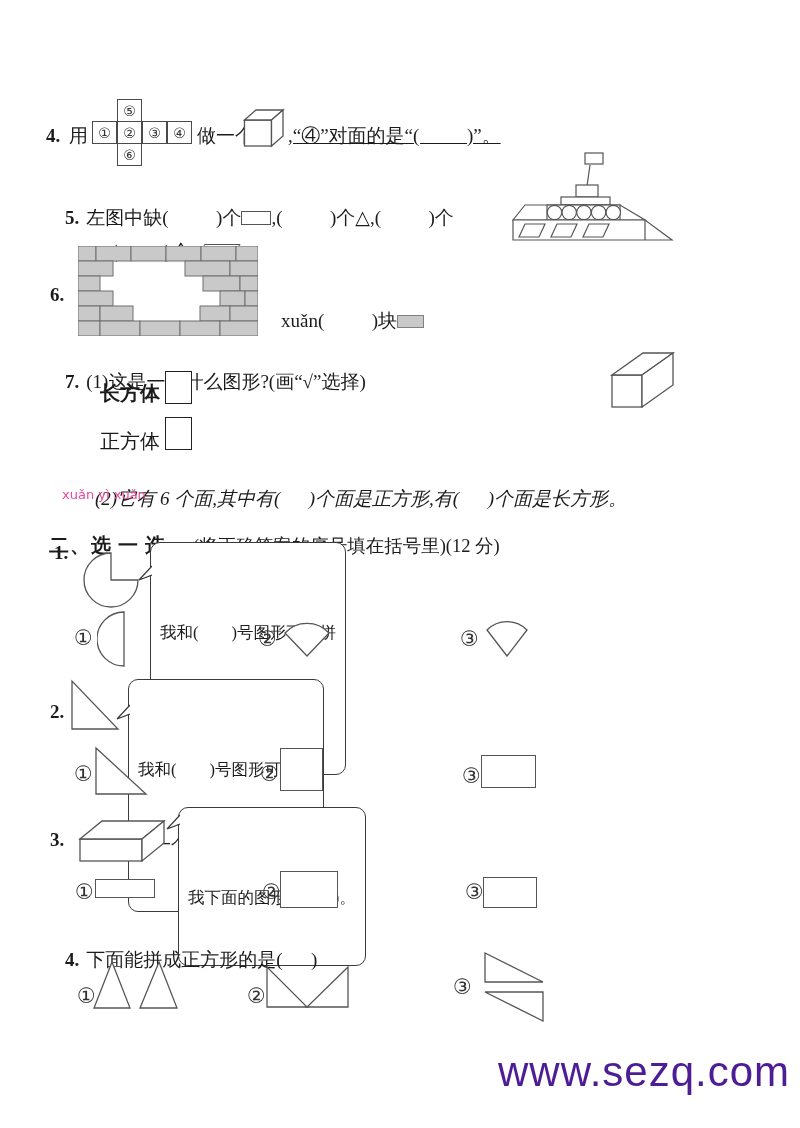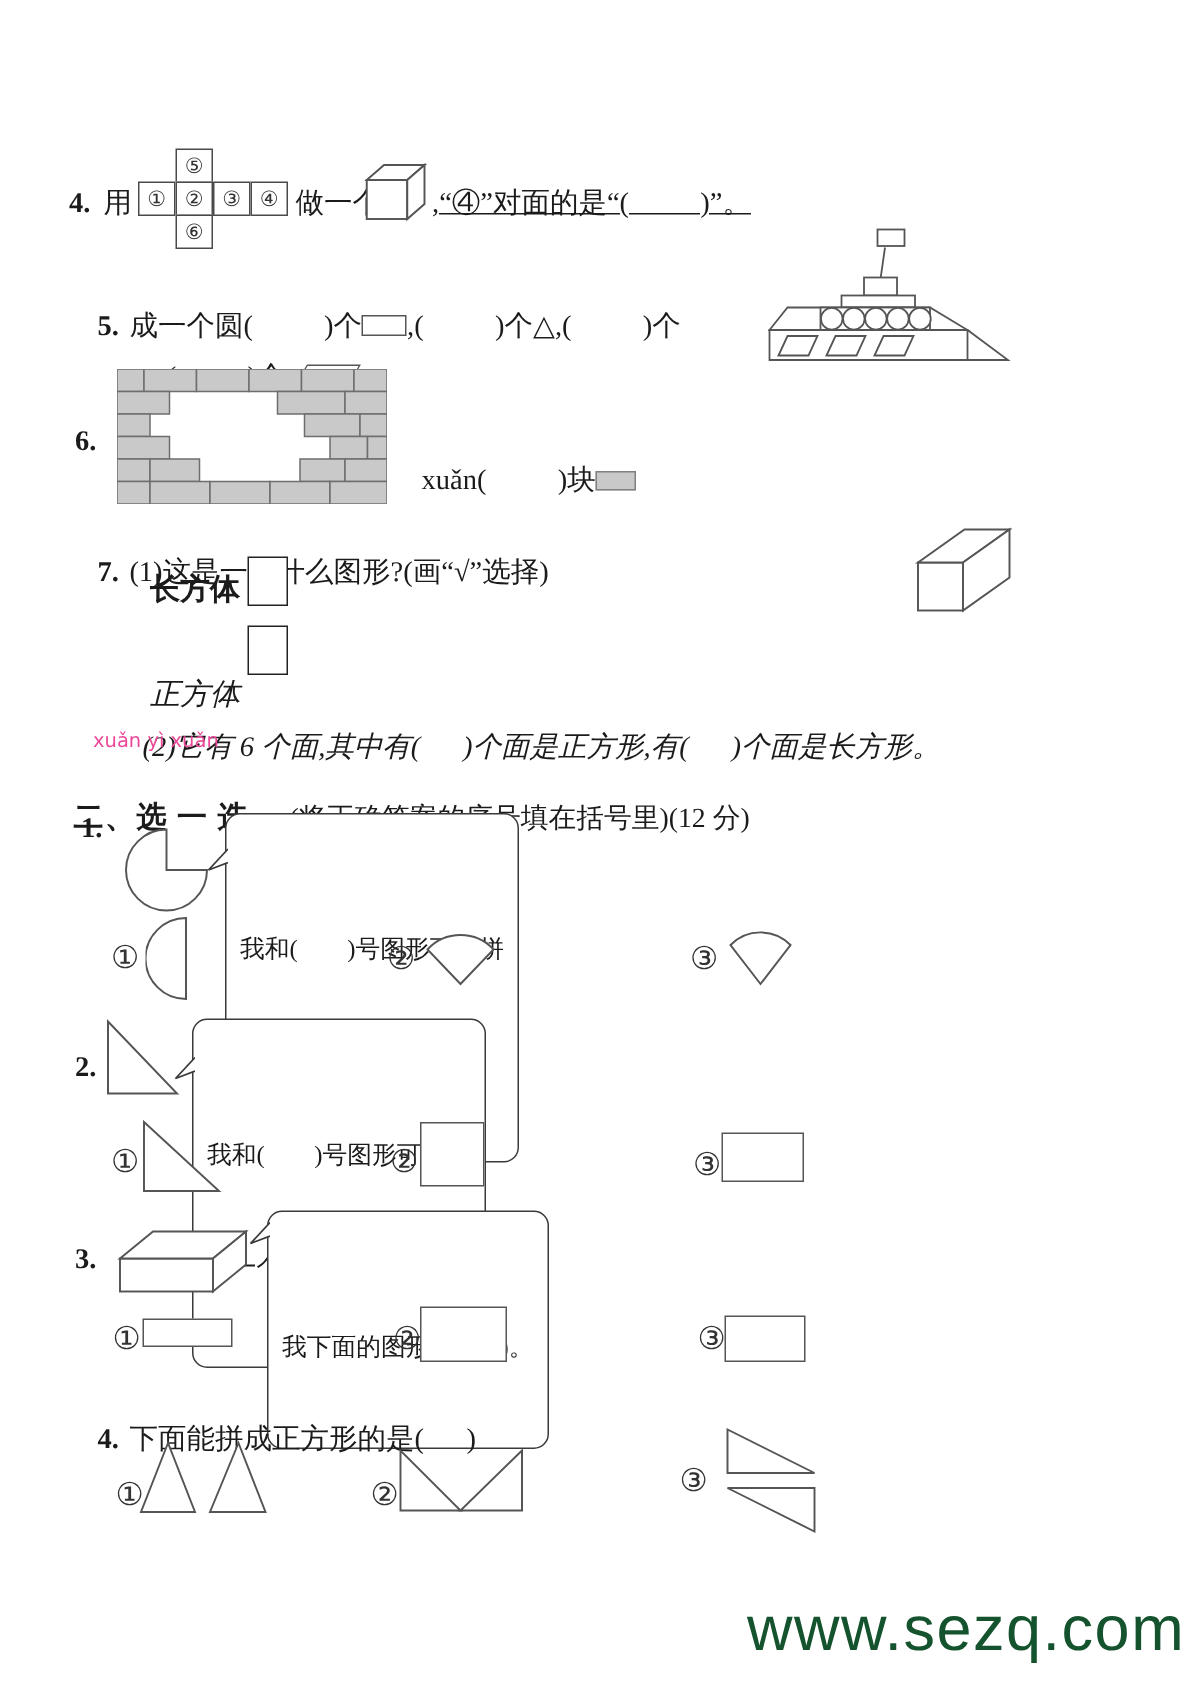--- a/index.html
+++ b/index.html
@@ -16,21 +16,21 @@
   .bubble{position:absolute;border:1.4px solid #3a3a3a;border-radius:10px;padding:4px 9px;
           font-size:16.5px;line-height:1.5;white-space:pre;background:#fff;}
   .tail{position:absolute;left:-13px;width:14px;height:16px;}
   .opt{position:absolute;font:21px "DejaVu Sans",sans-serif;color:#333;}
   .rect-icon{display:inline-block;width:30px;height:14px;border:1.4px solid #555;vertical-align:-1px;box-sizing:border-box;}
   .para-icon{display:inline-block;width:36px;height:16px;border:1.4px solid #555;transform:skewX(-30deg);
              margin:0 10px;vertical-align:-2px;box-sizing:border-box;}
   .brick-icon{display:inline-block;width:27px;height:13px;background:#c9c9c9;border:1.4px solid #808080;
               vertical-align:-1px;box-sizing:border-box;}
   .shape-rect{position:absolute;border:1.4px solid #555;box-sizing:border-box;background:#fff;}
-  .wm{position:absolute;font:42px "Liberation Sans","DejaVu Sans",sans-serif;color:#14532d;letter-spacing:1px;margin-top:14px;}
+  .wm{position:absolute;font:42px "Liberation Sans","DejaVu Sans",sans-serif;color:#4c1d95;letter-spacing:1px;}
   .pinyin{position:absolute;font:13px "DejaVu Sans",sans-serif;color:#ec4899;}
   .hl{font-weight:bold;font-size:20px;letter-spacing:1px;}
   svg{display:block;}
 </style>
 </head>
 <body>
 
 <div id="page">
 
   <span class="abs t num" style="left:46px;top:124px;">4.</span>
@@ -49,21 +49,21 @@
 
   <svg class="abs" style="left:243px;top:108px;" width="42" height="40" viewBox="0 0 42 40">
     <rect x="1.5" y="12" width="27" height="26" fill="#fff" stroke="#555" stroke-width="1.3"></rect>
     <polygon points="1.5,12 13,2 40,2 28.5,12" fill="#fff" stroke="#555" stroke-width="1.3"></polygon>
     <polygon points="28.5,12 40,2 40,28 28.5,38" fill="#fff" stroke="#555" stroke-width="1.3"></polygon>
   </svg>
 
   <span class="abs t" style="left:288px;top:124px;text-decoration:underline;">,“④”对面的是“(          )”。</span>
 
   <div class="abs t" style="left:46px;top:181px;">
-    <span class="num">5.</span><span>成一个圆(          )个</span><span class="rect-icon"></span><span>,(          )个△,(          )个</span>
+    <span class="num">5.</span><span>左图中缺(          )个</span><span class="rect-icon"></span><span>,(          )个△,(          )个</span>
   </div>
   <div class="abs t" style="left:76px;top:215px;">
     <span>○,(          )个</span><span class="para-icon"></span><span>。</span>
   </div>
 
   <svg class="abs" style="left:505px;top:149px;" width="172" height="97" viewBox="0 0 172 97">
     <g fill="#fff" stroke="#555" stroke-width="1.2">
       <line x1="85" y1="16" x2="82" y2="37"></line>
       <rect x="80" y="4" width="18" height="11"></rect>
       <rect x="71" y="36" width="22" height="12"></rect>
@@ -118,21 +118,21 @@
     <span>xuǎn(          )块</span><span class="brick-icon"></span>
   </div>
 
   <div class="abs t" style="left:46px;top:345px;">
     <span class="num">7.</span><span>(1)这是一个什么图形?(画“√”选择)</span>
   </div>
 
   <span class="abs t big" style="left:100px;top:380px;font-weight:bold;">长方体</span>
   <div class="chk" style="left:165px;top:371px;"></div>
 
-  <span class="abs t big" style="left:100px;top:450px;font-style:italic;">正方体</span>
+  <span class="abs t big" style="left:100px;top:428px;">正方体</span>
   <div class="chk" style="left:165px;top:417px;"></div>
 
   <svg class="abs" style="left:598px;top:348px;" width="80" height="62" viewBox="0 0 80 62">
     <rect x="14" y="27" width="30" height="32" fill="#fff" stroke="#555" stroke-width="1.3"></rect>
     <polygon points="14,27 45,5 75,5 44,27" fill="#fff" stroke="#555" stroke-width="1.3"></polygon>
     <polygon points="44,27 75,5 75,37 44,59" fill="#fff" stroke="#555" stroke-width="1.3"></polygon>
   </svg>
 
   <div class="abs t" style="left:76px;top:462px;font-style:italic;">
     <span>(2)它有 6 个面,其中有(      )个面是正方形,有(      )个面是长方形。</span>

